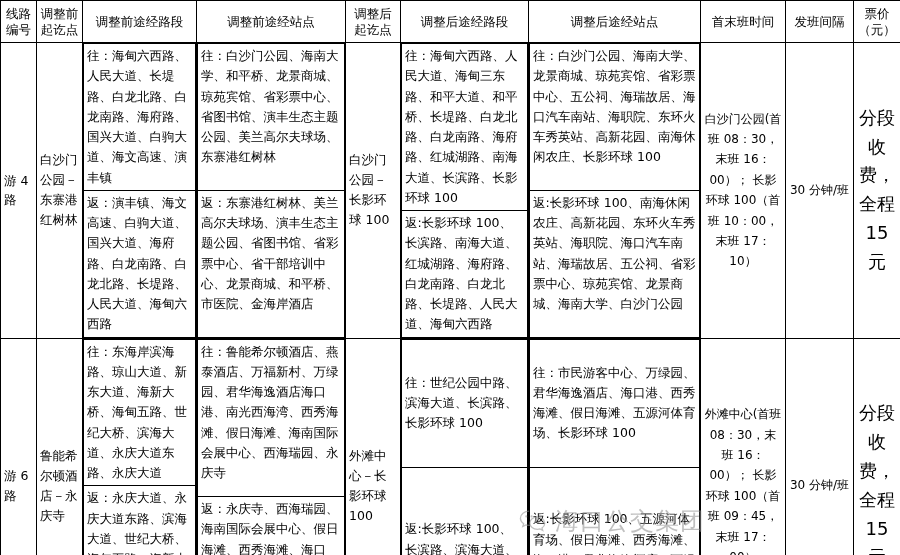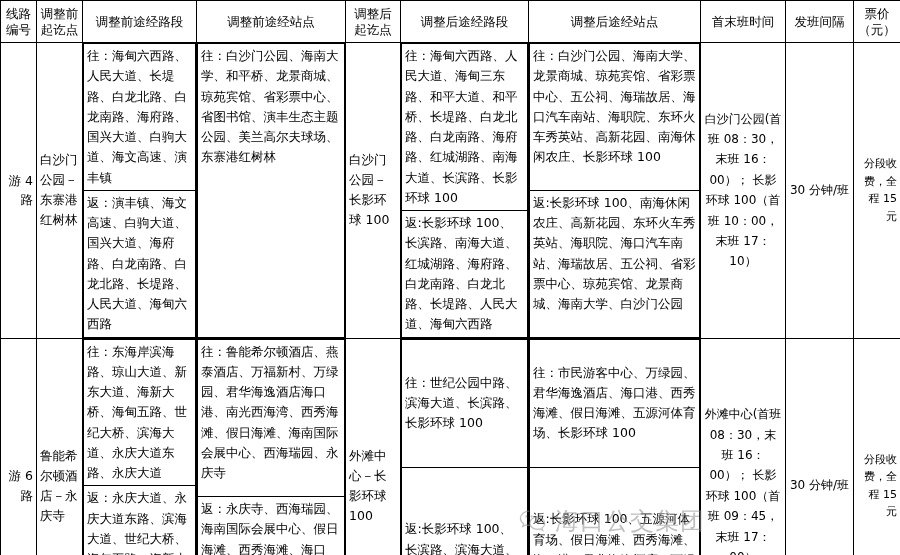--- a/index.html
+++ b/index.html
@@ -46,21 +46,21 @@
   .c-oldroad { width: 114px; }
   .c-oldstop { width: 149px; }
   .c-newterm { width: 55px; }
   .c-newroad { width: 128px; }
   .c-newstop { width: 172px; }
   .c-time    { width: 85px; }
   .c-interval{ width: 68px; }
   .c-fare    { width: 47px; }
 
   td.center {
-    text-align: right;
+    text-align: left;
     font-size: 12.5px;
     line-height: 1.55;
   }
   td.narrow-term {
     font-size: 12.5px;
     line-height: 1.6;
   }
   .dir-cell {
     text-align: left;
     font-size: 12.5px;
@@ -74,22 +74,22 @@
     border-collapse: collapse;
     table-layout: fixed;
   }
   .sub-table td {
     border: none;
     padding: 0;
   }
   .sub-table tr.split-top td { border-bottom: 1px solid #000000; }
 
   .fare-cell {
-    text-align: right;
-    font-size: 11px;
+    text-align: center;
+    font-size: 18px;
     line-height: 1.6;
   }
   .time-cell {
     text-align: center;
     font-size: 12px;
     line-height: 1.7;
     padding: 4px 5px;
     margin-left: 8px;
   }
   .interval-cell {
@@ -180,20 +180,23 @@
             </tr>
           </tbody>
             </table>
         </td>
         <td style="padding:0;">
           <table class="sub-table">
             <tbody>
                 <tr class="split-top">
               <td class="dir-cell v-top">往：白沙门公园、海南大学、和平桥、龙景商城、琼苑宾馆、省彩票中心、省图书馆、演丰生态主题公园、美兰高尔夫球场、东寨港红树林</td>
             </tr>
+            <tr>
+              <td class="dir-cell v-top">返：东寨港红树林、美兰高尔夫球场、演丰生态主题公园、省图书馆、省彩票中心、省干部培训中心、龙景商城、和平桥、市医院、金海岸酒店</td>
+            </tr>
           </tbody>
             </table>
         </td>
         <td class="narrow-term">白沙门公园－长影环球 100</td>
         <td style="padding:0;">
           <table class="sub-table">
             <tbody>
                 <tr class="split-top">
               <td class="dir-cell v-top">往：海甸六西路、人民大道、海甸三东路、和平大道、和平桥、长堤路、白龙北路、白龙南路、海府路、红城湖路、南海大道、长滨路、长影环球 100</td>
             </tr>

